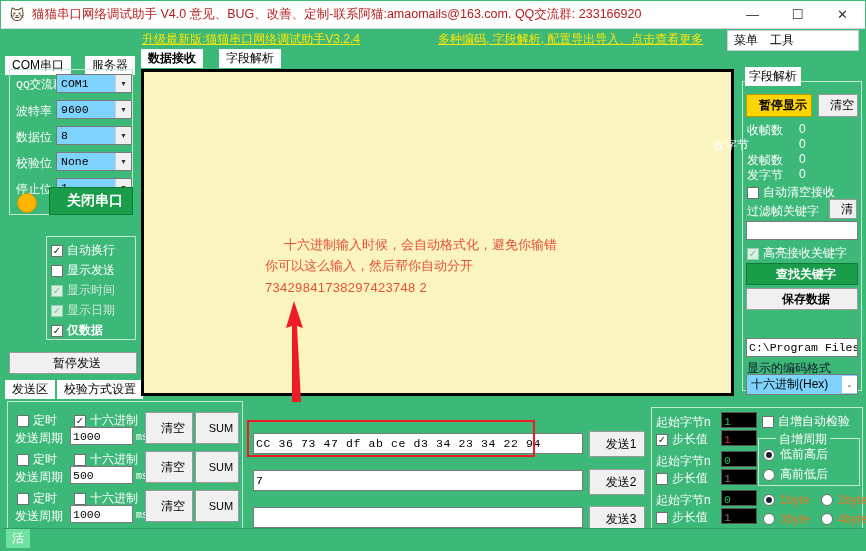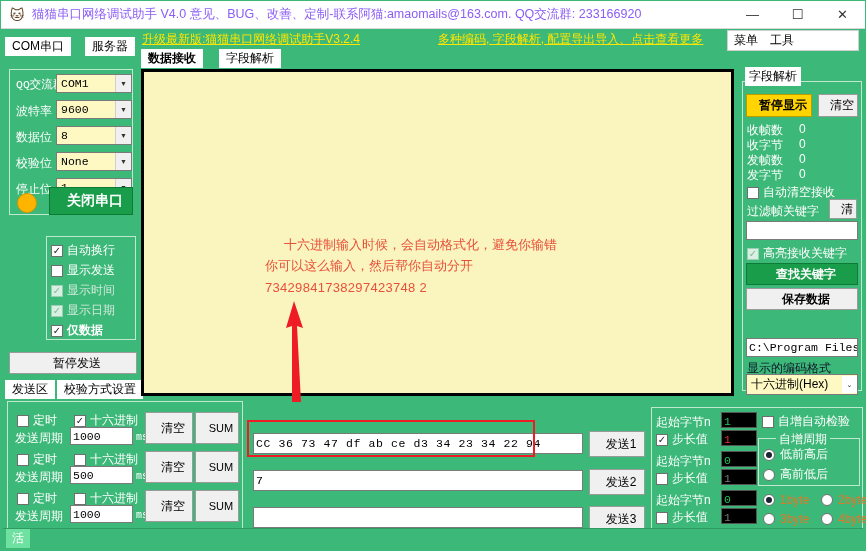--- a/index.html
+++ b/index.html
@@ -11,21 +11,21 @@
     -webkit-font-smoothing:none;
   }
   .app{position:relative;width:866px;height:551px;box-sizing:border-box;
        border:1px solid #3cb878;background:#3cb878;}
 
   
   .titlebar{height:27px;background:#ffffff;display:flex;align-items:center;
             border-bottom:1px solid #d8d8d8;}
   .titlebar .tb-icon{width:22px;height:22px;margin-left:5px;margin-right:4px;
             display:flex;align-items:center;justify-content:center;font-size:14px;color:#5a3a1a;}
-  .titlebar .tb-title{flex:1;font-size:12.5px;color:#8b5cf6;white-space:nowrap;overflow:hidden;
+  .titlebar .tb-title{flex:1;font-size:12.5px;color:#b91c1c;white-space:nowrap;overflow:hidden;
             letter-spacing:0px;}
   .winbtns{display:flex;height:27px;}
   .winbtn{width:45px;height:27px;display:flex;align-items:center;justify-content:center;
           font-size:13px;color:#333;}
 
   
   .banner{height:20px;position:relative;background:#3cb878;}
   .banner a{position:absolute;top:2px;color:#ffe600;font-size:12px;
             text-decoration:underline;white-space:nowrap;}
   .banner .lnk1{left:141px;}
@@ -40,21 +40,21 @@
        border:none;line-height:15px;white-space:nowrap;}
   .tab.plain{background:#ffffff;color:#000;}
   .grp{position:absolute;box-sizing:border-box;border:1px solid #bfe8cf;}
   .grp-title{position:absolute;background:#fff;color:#000;font-size:12px;padding:1px 4px;}
 
   .lbl{position:absolute;color:#ffffff;font-size:12px;white-space:nowrap;
        font-family:"Liberation Sans","DejaVu Sans",sans-serif;}
   .lbl.mono{font-family:"Liberation Mono","DejaVu Sans Mono",monospace;font-size:11.5px;}
 
   
-  .combo{position:absolute;box-sizing:border-box;background:#fef9c3;border:1px solid #7a7a7a;
+  .combo{position:absolute;box-sizing:border-box;background:#7dd3fc;border:1px solid #7a7a7a;
          display:flex;align-items:center;height:19px;}
   .combo .cv{flex:1;padding-left:4px;font-size:11.5px;color:#000;
              font-family:"Liberation Mono","DejaVu Sans Mono",monospace;white-space:nowrap;overflow:hidden;}
   .combo .carrow{width:15px;height:17px;background:#f0f0f0;border-left:1px solid #cfcfcf;
         display:flex;align-items:center;justify-content:center;font-size:7px;color:#333;}
 
   
   .btn{position:absolute;box-sizing:border-box;background:#f0f0f0;border:1px solid #9a9a9a;
        display:flex;align-items:center;justify-content:center;font-size:12px;color:#000;
        white-space:nowrap;cursor:default;padding-left:8px;}
@@ -125,21 +125,21 @@
 
   <div class="banner">
     <a class="lnk1">升级最新版:猫猫串口网络调试助手V3.2.4</a>
     <a class="lnk2">多种编码, 字段解析, 配置导出导入、点击查看更多</a>
     <div class="menubar">
       <span>菜单</span>
       <span>工具</span>
     </div>
   </div>
 
-  <div class="tabrow" style="left:4px;top:35px;">
+  <div class="tabrow" style="left:4px;top:54px;">
     <div class="tab plain">COM串口</div>
     <div class="tab plain" style="margin-left:14px;">服务器</div>
   </div>
 
   <div class="tabrow" style="left:140px;top:47px;">
     <div class="tab plain bold" style="font-weight:bold;">数据接收</div>
     <div class="tab plain" style="margin-left:16px;">字段解析</div>
   </div>
 
   <div class="grp" style="left:8px;top:68px;width:124px;height:146px;"></div>
@@ -218,21 +218,21 @@
   </svg>
 
   <div class="grp" style="left:741px;top:80px;width:120px;height:310px;"></div>
   <div class="grp-title" style="left:744px;top:66px;">字段解析</div>
 
   <div class="btn yellow" style="left:745px;top:93px;width:66px;height:23px;">暂停显示</div>
   <div class="btn" style="left:817px;top:93px;width:40px;height:23px;">清空</div>
 
   <div class="lbl" style="left:746px;top:121px;">收帧数</div>
   <div class="lbl" style="left:798px;top:121px;">0</div>
-  <div class="lbl" style="left:746px;top:136px;font-family:Liberation Serif, serif;">收字节</div>
+  <div class="lbl" style="left:712px;top:136px;font-family:Liberation Serif, serif;">收字节</div>
   <div class="lbl" style="left:798px;top:136px;">0</div>
   <div class="lbl" style="left:746px;top:151px;">发帧数</div>
   <div class="lbl" style="left:798px;top:151px;">0</div>
   <div class="lbl" style="left:746px;top:166px;">发字节</div>
   <div class="lbl" style="left:798px;top:166px;">0</div>
 
   <div class="cb" style="left:746px;top:183px;">
     <span class="box empty">✓</span>
     <span class="t">自动清空接收</span>
   </div>

